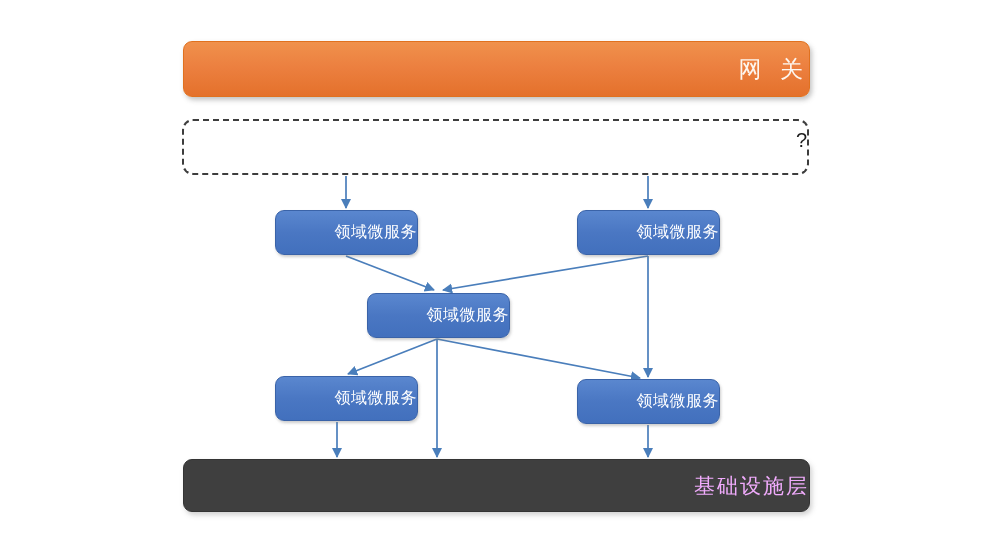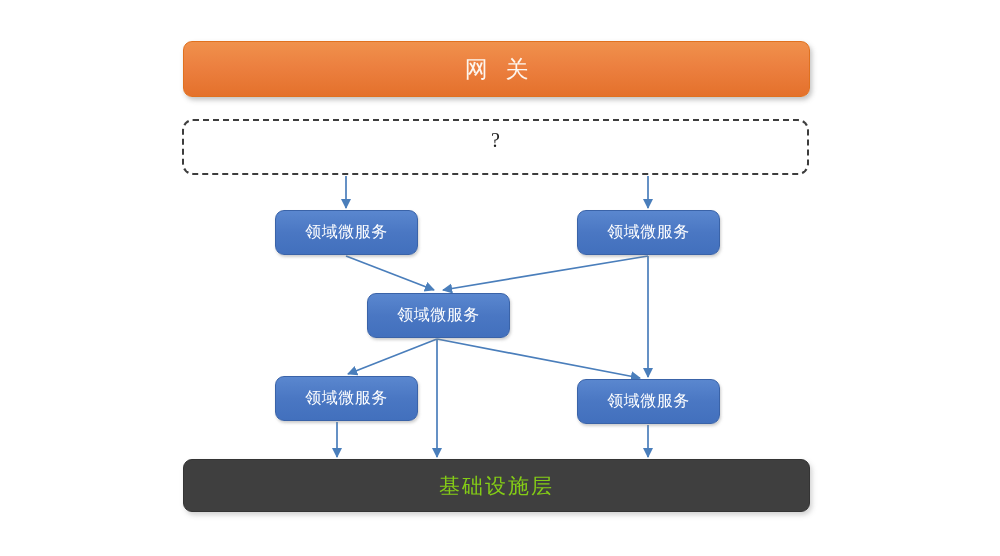--- a/index.html
+++ b/index.html
@@ -23,23 +23,22 @@
     top: 0;
     width: 1000px;
     height: 556px;
     pointer-events: none;
   }
   .node {
     position: absolute;
     box-sizing: border-box;
     display: flex;
     align-items: center;
-    justify-content: center;
+    justify-content: flex-end;
     text-align: center;
-    font-family: Liberation Serif, serif;
   }
 
   
   .gateway {
     left: 183px;
     top: 41px;
     width: 627px;
     height: 56px;
     border-radius: 9px;
     background: linear-gradient(180deg, #f0914c 0%, #ec8040 45%, #e4712b 100%);
@@ -85,21 +84,21 @@
   
   .infra {
     left: 183px;
     top: 459px;
     width: 627px;
     height: 53px;
     border-radius: 9px;
     background: #3f3f3f;
     border: 1px solid #343434;
     box-shadow: 2px 3px 5px rgba(140,140,140,0.40);
-    color: #84cc16;
+    color: #f0abfc;
     font-size: 21px;
     letter-spacing: 2px;
   }
 </style>
 </head>
 <body>
 
 <div id="canvas">
 
   <svg id="edges" viewBox="0 0 1000 556" xmlns="http://www.w3.org/2000/svg">

